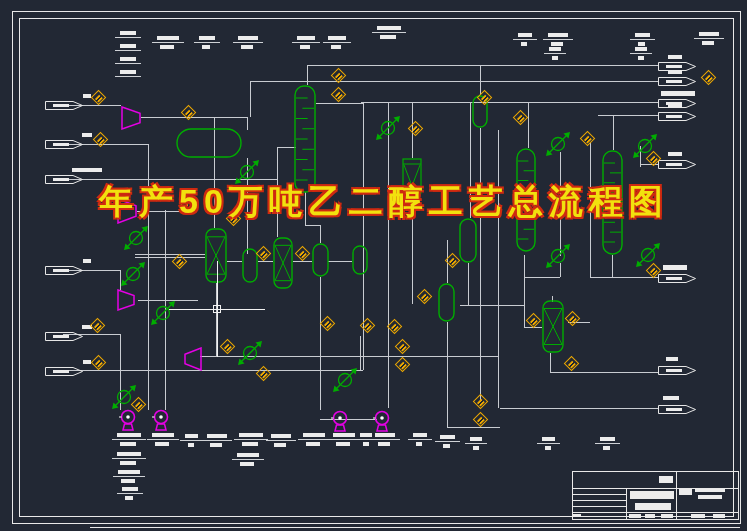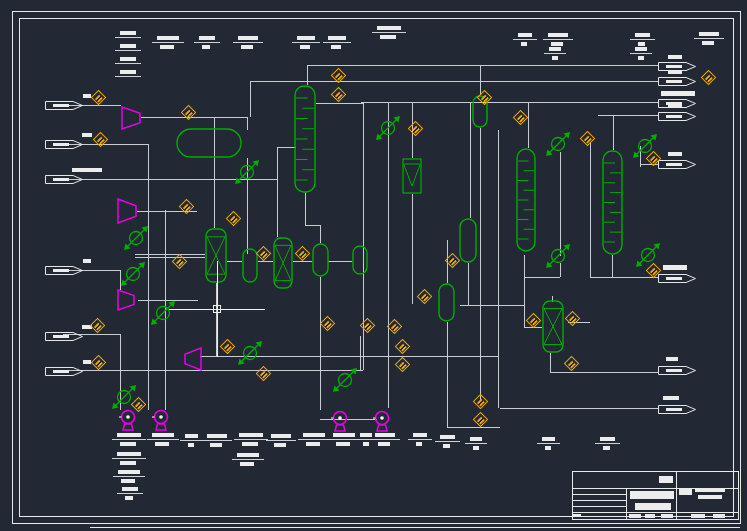--- a/index.html
+++ b/index.html
@@ -14,20 +14,21 @@
   .tb-box{position:absolute;background:#ececec;}
 </style>
 </head>
 <body>
 
 <div id="canvas">
 
   <div class="frame" style="left:12px;top:11px;width:727px;height:511px;"></div>
   <div class="frame" style="left:19px;top:18px;width:713px;height:497px;"></div>
 
+  <div class="big-title">年产50万吨乙二醇工艺总流程图</div>
 
   <div class="frame" style="left:572px;top:471px;width:165px;height:47px;z-index:4;">
     <div class="wline" style="left:0;top:16px;width:165px;height:1px;"></div>
     <div class="wline" style="left:103px;top:0;width:1px;height:47px;"></div>
     <div class="wline" style="left:53px;top:16px;width:1px;height:31px;"></div>
     <div class="wline" style="left:0;top:22px;width:53px;height:1px;"></div>
     <div class="wline" style="left:0;top:28px;width:53px;height:1px;"></div>
     <div class="wline" style="left:0;top:34px;width:53px;height:1px;"></div>
     <div class="wline" style="left:0;top:40px;width:165px;height:1px;"></div>
     <div class="tb-box" style="left:86px;top:4px;width:14px;height:7px;"></div>

